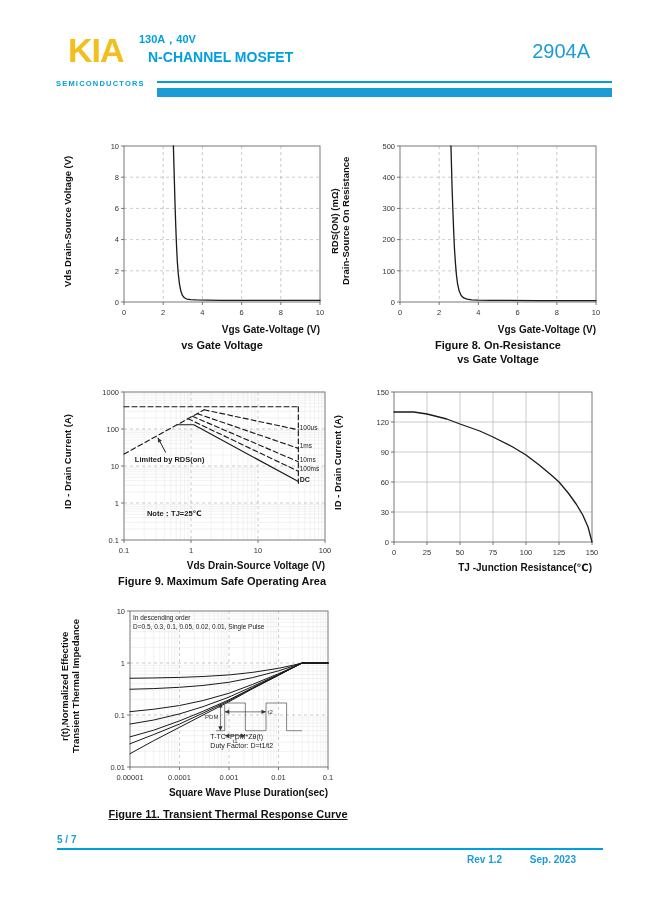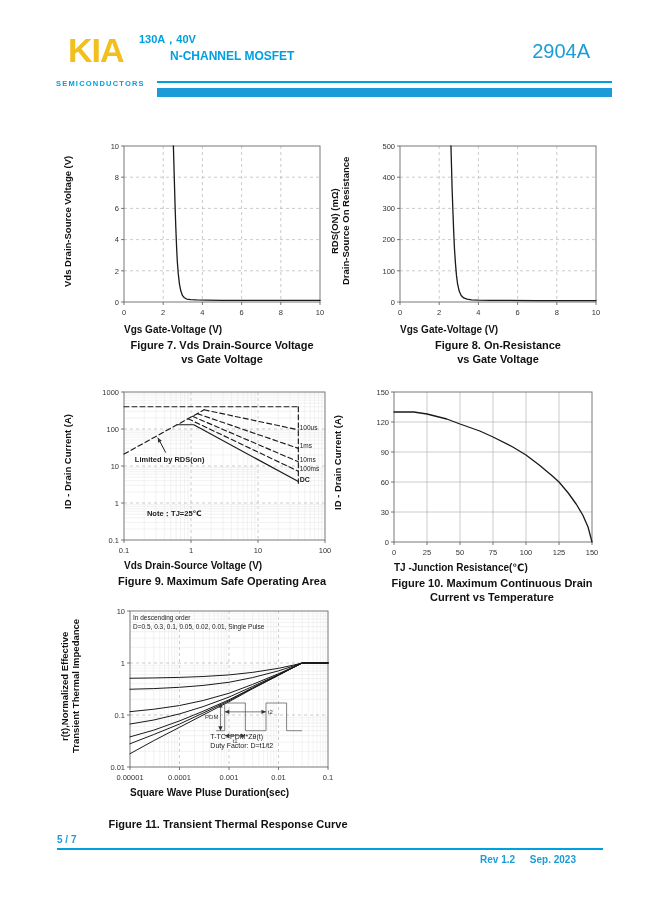--- a/index.html
+++ b/index.html
@@ -6,45 +6,45 @@
   .page{
     position:relative;width:649px;height:917px;background:#fff;overflow:hidden;
     font-family:"Liberation Sans","DejaVu Sans",sans-serif;color:#111;padding-left:22px;
   }
   
   .logo-kia{position:absolute;left:68px;top:31px;font-size:34px;font-weight:bold;
     letter-spacing:-1px;color:var(--brand-gold);}
   .logo-sub{position:absolute;left:56px;top:79px;font-size:7.5px;font-weight:bold;
     letter-spacing:1.2px;color:var(--accent-blue);}
   .spec1{position:absolute;left:139px;top:32px;font-size:11px;font-weight:bold;color:var(--accent-blue);}
-  .spec2{position:absolute;left:170px;top:49px;font-size:12px;font-weight:bold;color:var(--accent-blue);text-align:center;}
+  .spec2{position:absolute;left:148px;top:49px;font-size:14px;font-weight:bold;color:var(--accent-blue);text-align:center;}
   .part-number{position:absolute;left:380px;top:40px;width:210px;text-align:right;
     font-size:20px;color:var(--brand-blue);}
   .rule-thin{position:absolute;left:157px;top:81px;width:455px;height:2px;background:var(--accent-blue);}
   .rule-thick{position:absolute;left:157px;top:88px;width:455px;height:9px;background:var(--brand-blue);}
   
   .fig{position:absolute;}
   .chart-row{display:flex;flex-direction:row;align-items:flex-start;}
   .yl-col{display:flex;flex-direction:row;justify-content:center;}
   .ylab{writing-mode:vertical-rl;transform:rotate(180deg);
     font-size:9.5px;font-weight:bold;color:#111;text-align:center;line-height:1.15;}
   .yl-1{width:20px;}
   .yl-2{width:26px;}
-  .fig-xlab{font-size:10px;font-weight:bold;color:#111;text-align:left;white-space:nowrap;}
+  .fig-xlab{font-size:10px;font-weight:bold;color:#111;text-align:right;white-space:nowrap;}
   .fig-cap{font-size:11px;font-weight:bold;color:#111;text-align:center;line-height:1.3;
     white-space:nowrap;margin-top:3px;}
-  .cap-gap{margin-top:19px;}
+  .cap-gap{margin-top:9px;text-decoration:underline;}
   svg.chart{display:block;}
   
   .footer-line{position:absolute;left:57px;top:848px;width:546px;height:2px;background:var(--accent-blue);}
   .footer-page{position:absolute;left:57px;top:834px;width:546px;text-align:left;
     font-size:10px;font-weight:bold;color:var(--brand-blue);}
   .footer-rev{position:absolute;left:330px;top:854px;width:246px;text-align:right;
     font-size:10px;font-weight:bold;color:var(--brand-blue);}
-  .footer-rev span{margin-left:12px;}
+  .footer-rev span{margin-left:25px;}
 </style>
 </head>
 <body>
 
 <div class="page">
 
   <div class="logo-kia">KIA</div>
   <div class="logo-sub">SEMICONDUCTORS</div>
   <div class="spec1">130A，40V</div>
   <div class="spec2">N-CHANNEL MOSFET</div>
@@ -89,21 +89,20 @@
           <line x1="43" y1="68.4" x2="46" y2="68.4" stroke="#555" stroke-width="0.8"></line>
           <text x="41" y="71.10000000000001" font-size="7.5" text-anchor="end" fill="#333" font-family="&quot;Liberation Sans&quot;,&quot;DejaVu Sans&quot;,sans-serif">6</text>
           <line x1="43" y1="37.19999999999999" x2="46" y2="37.19999999999999" stroke="#555" stroke-width="0.8"></line>
           <text x="41" y="39.89999999999999" font-size="7.5" text-anchor="end" fill="#333" font-family="&quot;Liberation Sans&quot;,&quot;DejaVu Sans&quot;,sans-serif">8</text>
           <line x1="43" y1="6" x2="46" y2="6" stroke="#555" stroke-width="0.8"></line>
           <text x="41" y="8.7" font-size="7.5" text-anchor="end" fill="#333" font-family="&quot;Liberation Sans&quot;,&quot;DejaVu Sans&quot;,sans-serif">10</text>
         </svg>
     </div>
     <div class="fig-xlab" style="margin-left:66px;width:196px;">Vgs Gate-Voltage (V)</div>
     <div class="fig-cap" style="margin-left:36px;width:256px;">
-      <div>Figure 7.  Vds Drain-Source Voltage</div>
       <div>vs Gate Voltage</div>
     </div>
   </div>
 
   <div class="fig" style="left:328px;top:140px;">
     <div class="chart-row">
       <div class="yl-col yl-2" style="height:162px;">
         <div class="ylab">RDS(ON) (mΩ)</div>
         <div class="ylab">Drain-Source On Resistance</div>
       </div>
@@ -301,24 +300,20 @@
           <text x="41" y="100.7" font-size="7.5" text-anchor="end" fill="#333" font-family="&quot;Liberation Sans&quot;,&quot;DejaVu Sans&quot;,sans-serif">60</text>
           <line x1="43" y1="68" x2="46" y2="68" stroke="#555" stroke-width="0.8"></line>
           <text x="41" y="70.7" font-size="7.5" text-anchor="end" fill="#333" font-family="&quot;Liberation Sans&quot;,&quot;DejaVu Sans&quot;,sans-serif">90</text>
           <line x1="43" y1="38" x2="46" y2="38" stroke="#555" stroke-width="0.8"></line>
           <text x="41" y="40.7" font-size="7.5" text-anchor="end" fill="#333" font-family="&quot;Liberation Sans&quot;,&quot;DejaVu Sans&quot;,sans-serif">120</text>
           <line x1="43" y1="8" x2="46" y2="8" stroke="#555" stroke-width="0.8"></line>
           <text x="41" y="10.7" font-size="7.5" text-anchor="end" fill="#333" font-family="&quot;Liberation Sans&quot;,&quot;DejaVu Sans&quot;,sans-serif">150</text>
         </svg>
     </div>
     <div class="fig-xlab" style="margin-left:66px;width:198px;">TJ -Junction Resistance(℃)</div>
-    <div class="fig-cap" style="margin-left:36px;width:256px;">
-      <div>Figure 10. Maximum  Continuous Drain</div>
-      <div>Current  vs  Temperature</div>
-    </div>
   </div>
 
   <div class="fig" style="left:58px;top:605px;">
     <div class="chart-row">
       <div class="yl-col yl-2" style="height:162px;">
         <div class="ylab">r(t),Normalized Effective</div>
         <div class="ylab">Transient Thermal Impedance</div>
       </div>
       <svg class="chart" width="256" height="182" viewBox="0 0 256 182">
           <line x1="60.90098478536707" y1="6" x2="60.90098478536707" y2="162" stroke="#e4e4e4" stroke-width="0.5"></line>

